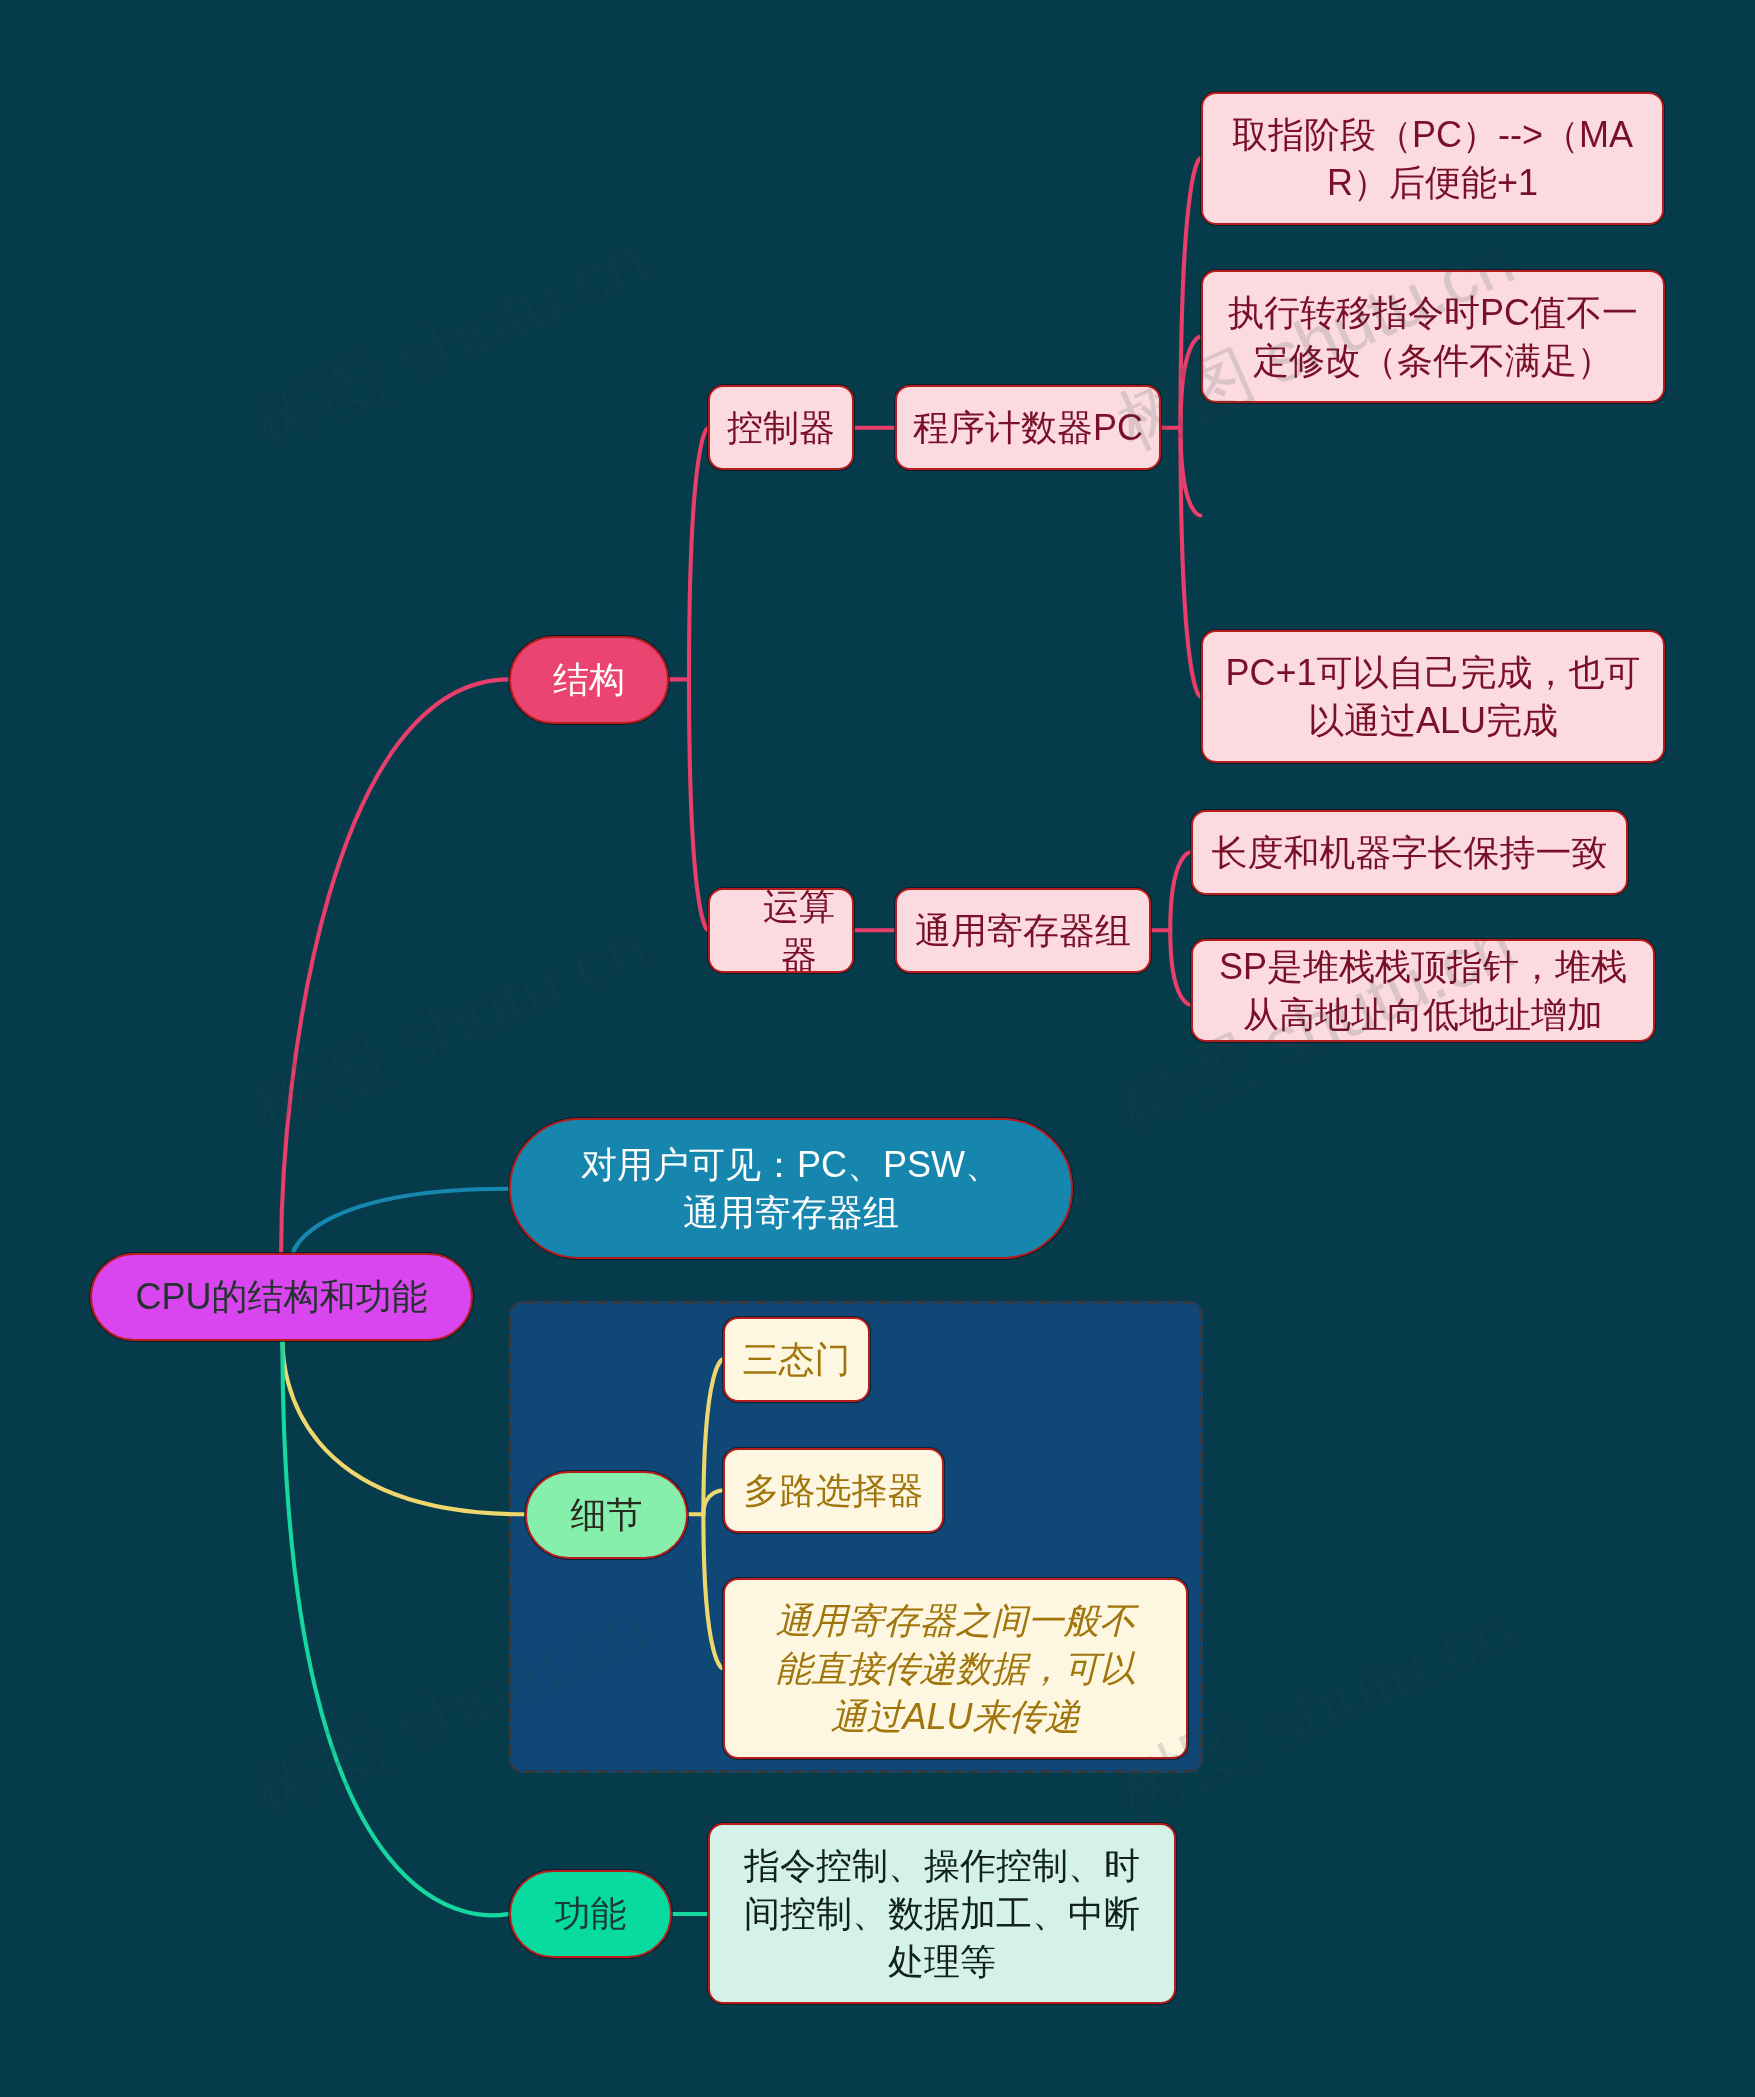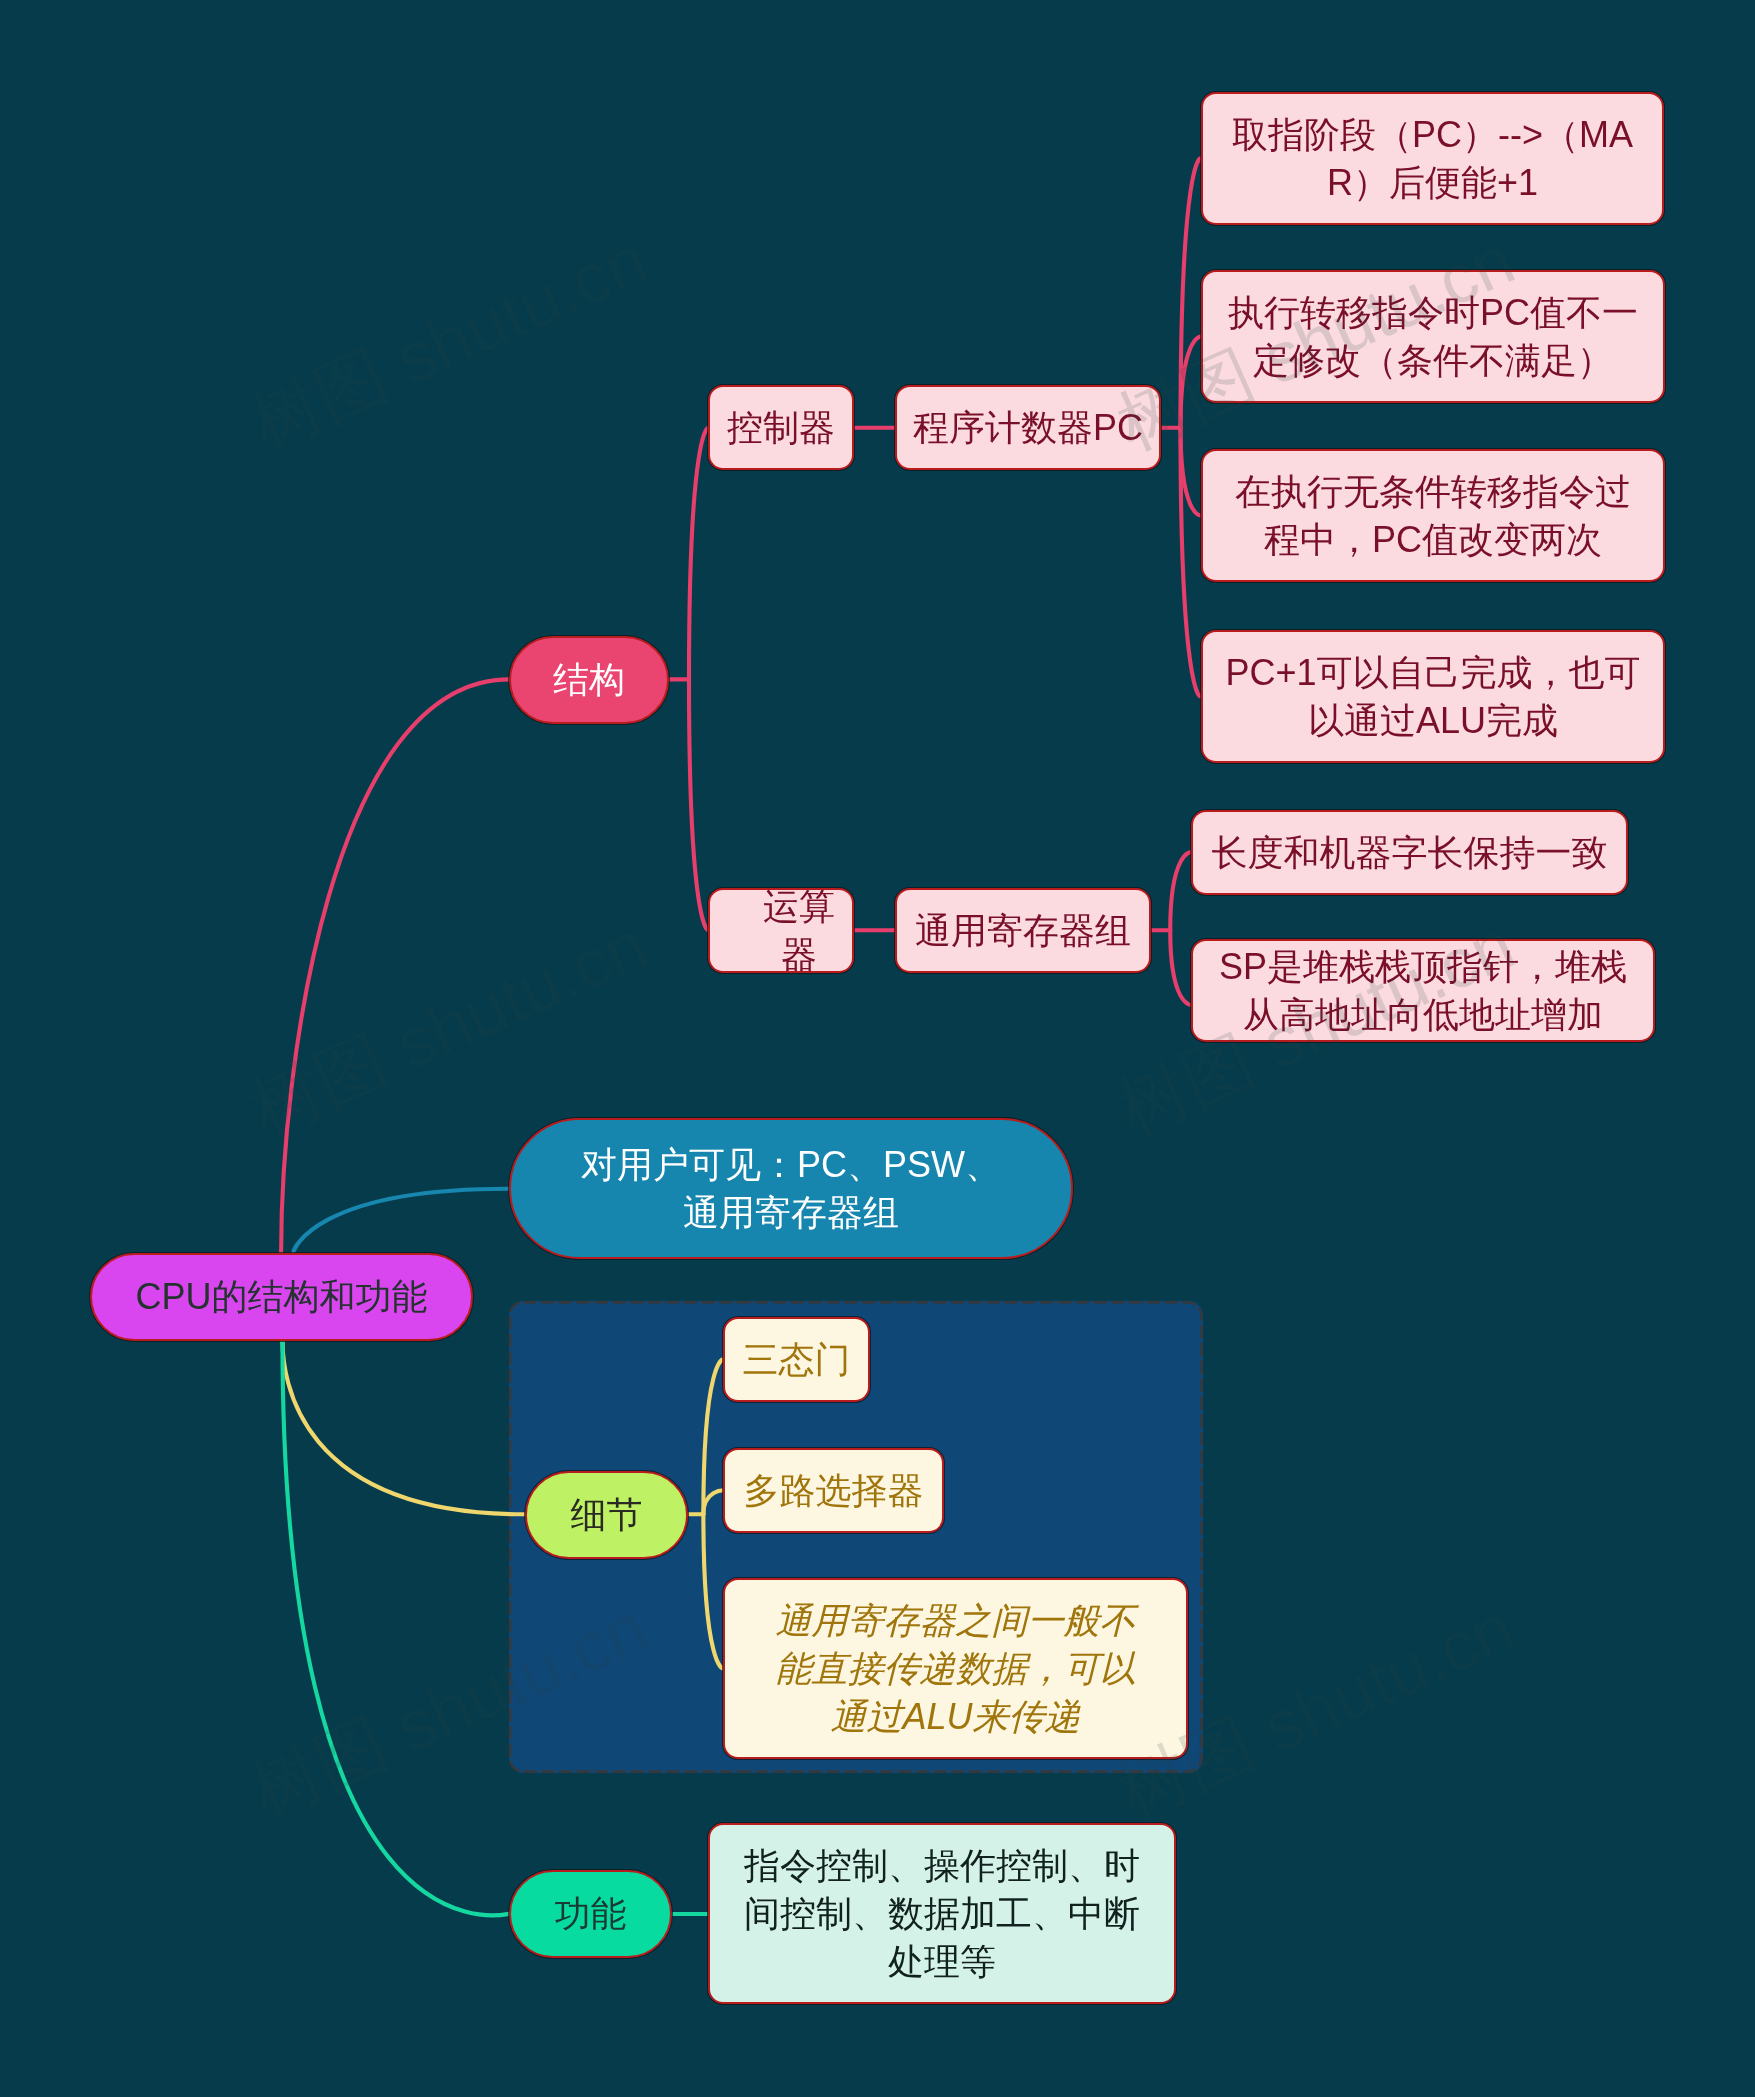--- a/index.html
+++ b/index.html
@@ -11,21 +11,21 @@
       justify-content:center;text-align:center;font-size:36px;line-height:48px;
       word-break:break-all;overflow-wrap:anywhere;}
   .nd > span{display:block;}
   .pill,.leaf{border:2px solid #b91c1c;box-shadow:0 0 0 1px rgba(8,22,32,0.72);}
   .root{background:#d946ef;color:#24332f;border-radius:44px;}
   .pill-pink{background:#ea4570;color:#ffffff;border-radius:44px;}
   .pink-box{background:#fbdbe0;color:#7a0f29;border-radius:15px;}
   .visible-box{background:#1786ae;color:#ffffff;border-radius:71px;}
   .panel{position:absolute;box-sizing:border-box;background:#0f4777;border-radius:14.4px;}
   svg.panel-outline{position:absolute;left:0;top:0;width:1755px;height:2097px;}
-  .pill-yellow{background:#bef264;color:#2b2a22;border-radius:44px;}
+  .pill-yellow{background:#86efac;color:#2b2a22;border-radius:44px;}
   .cream-box{background:#fdf6e0;color:#a0750b;border-radius:15px;}
   .pill-green{background:#07dba0;color:#1b3a33;border-radius:44px;}
   .green-box{background:#d5f2e9;color:#11221e;border-radius:15px;}
   #watermarks{position:absolute;left:0;top:0;width:1755px;height:2097px;overflow:hidden;}
   .wm{position:absolute;white-space:nowrap;font-size:70px;
     font-family:"Liberation Sans",sans-serif;color:rgba(40,66,70,0.15);
     transform:translate(-50%,-50%) rotate(-24deg);}
 </style>
 </head>
 <body>
@@ -70,23 +70,20 @@
     </div>
   <div class="nd pink-box leaf" style="left:895px;top:385px;width:266px;height:85px;">
       <span>程序计数器PC</span>
     </div>
   <div class="nd pink-box leaf" style="left:1201px;top:92px;width:463px;height:133px;padding:0 19px;">
       <span>取指阶段（PC）--&gt;（MAR）后便能+1</span>
     </div>
   <div class="nd pink-box leaf" style="left:1201px;top:270px;width:464px;height:133px;padding:0 19.5px;">
       <span>执行转移指令时PC值不一定修改（条件不满足）</span>
     </div>
-  <div class="nd pink-box leaf" style="left:1201px;top:449px;width:464px;height:133px;padding:0 19.5px;">
-      <span>在执行无条件转移指令过程中，PC值改变两次</span>
-    </div>
   <div class="nd pink-box leaf" style="left:1201px;top:630px;width:464px;height:133px;padding:0 19.5px;">
       <span>PC+1可以自己完成，也可以通过ALU完成</span>
     </div>
   <div class="nd pink-box leaf" style="left:708px;top:888px;width:146px;height:85px;padding-left:36px;">
       <span>运算器</span>
     </div>
   <div class="nd pink-box leaf" style="left:895px;top:888px;width:256px;height:85px;">
       <span>通用寄存器组</span>
     </div>
   <div class="nd pink-box leaf" style="left:1191px;top:810px;width:437px;height:85px;padding:0 6.2px;">

